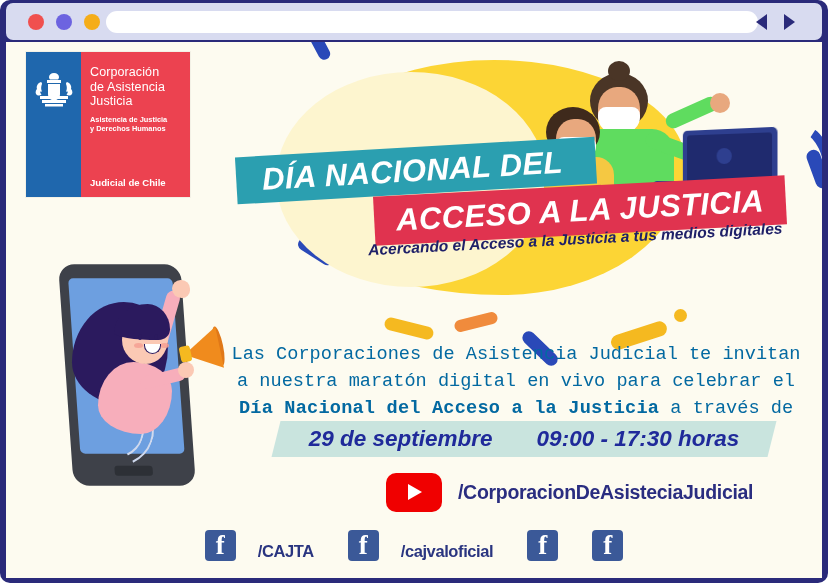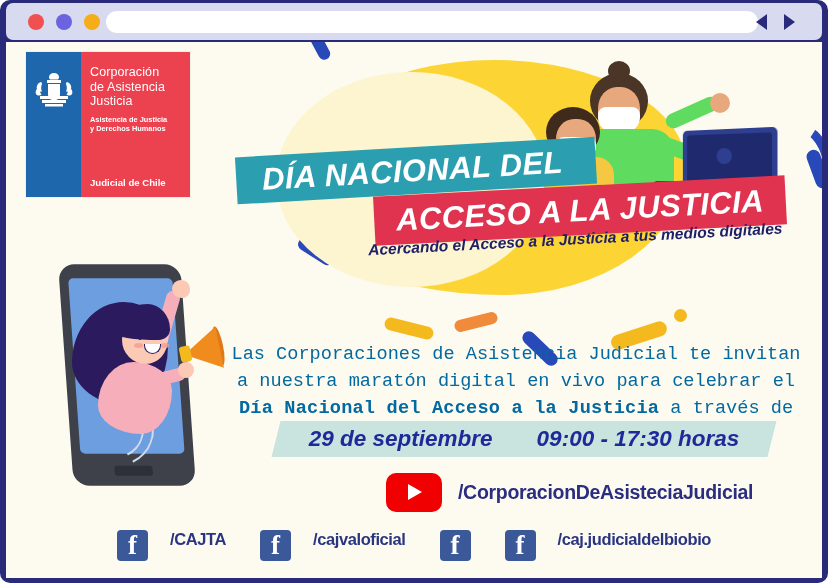--- a/index.html
+++ b/index.html
@@ -405,21 +405,21 @@
   .fb-row {
     position: absolute;
     left: 0; top: 488px;
     width: 816px;
     display: flex;
     justify-content: center;
     align-items: center;
     gap: 34px;
     z-index: 9;
   }
-  .fb-item { display: flex; align-items: flex-start; gap: 22px; }
+  .fb-item { display: flex; align-items: flex-end; gap: 22px; }
   .fb-icon {
     width: 31px; height: 31px;
     background: #3b5998;
     border-radius: 4px;
     position: relative;
   }
   .fb-icon:after {
     content: "f";
     position: absolute; left: 0; right: 0; top: -1px;
     text-align: center;
@@ -580,18 +580,17 @@
       </div>
       <div class="fb-item">
         <span class="fb-icon"></span>
         <span class="fb-handle">/cajvaloficial</span>
       </div>
       <div class="fb-item">
         <span class="fb-icon"></span>
       </div>
       <div class="fb-item">
         <span class="fb-icon"></span>
-        <span class="fb-handle">/caj.judicialdelbiobio</span>
       </div>
     </div>
 
   </div>
 </div>
 
 </body></html>

